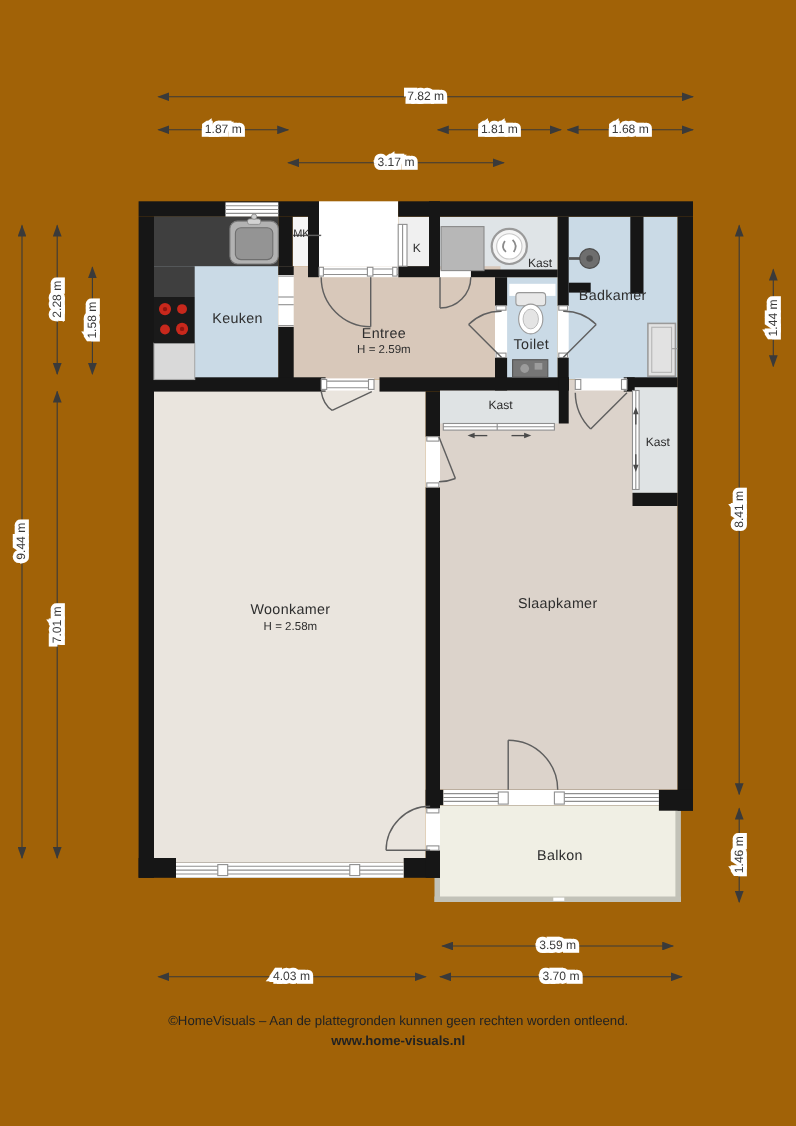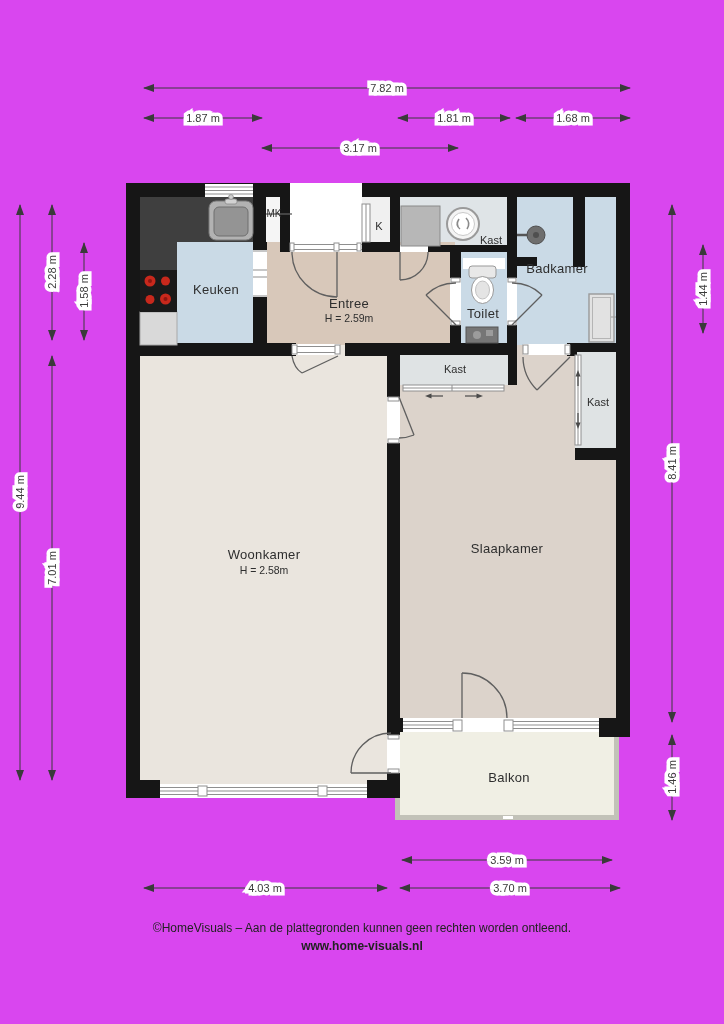--- a/index.html
+++ b/index.html
@@ -1,16 +1,16 @@
 <!DOCTYPE html>
 <html style="--wall: #161616; --wet_floor: #cadae6; --entree_floor: #d8c8ba; --living_floor: #eae5de; --bedroom_floor: #dcd3cb; --closet_floor: #dfe3e4; --laundry_floor: #dfe4e7; --balcony_floor: #f0efe4; --counter: #3f3f3f; --burner_red: #c8281c; --dim: #3a3a3a;"><head>
 <meta charset="utf-8">
 <style>
   html,body{margin:0;padding:0;background:#ffffff;}
-  .page{position:relative;width:724px;height:1024px;background:#d946ef;overflow:hidden;
+  .page{position:relative;width:724px;height:1024px;background:#a16207;overflow:hidden;
         font-family:"Liberation Sans", sans-serif;}
   svg{position:absolute;left:0;top:0;}
   .wall{fill:var(--wall,#161616);}
   .fl-wet{fill:var(--wet_floor,#cadae6);}
   .fl-entree{fill:var(--entree_floor,#d8c8ba);}
   .fl-woon{fill:var(--living_floor,#eae5de);}
   .fl-slaap{fill:var(--bedroom_floor,#dcd3cb);}
   .fl-closet{fill:var(--closet_floor,#dfe3e4);}
   .fl-laundry{fill:var(--laundry_floor,#dfe4e7);}
   .fl-balkon{fill:var(--balcony_floor,#f0efe4);}

